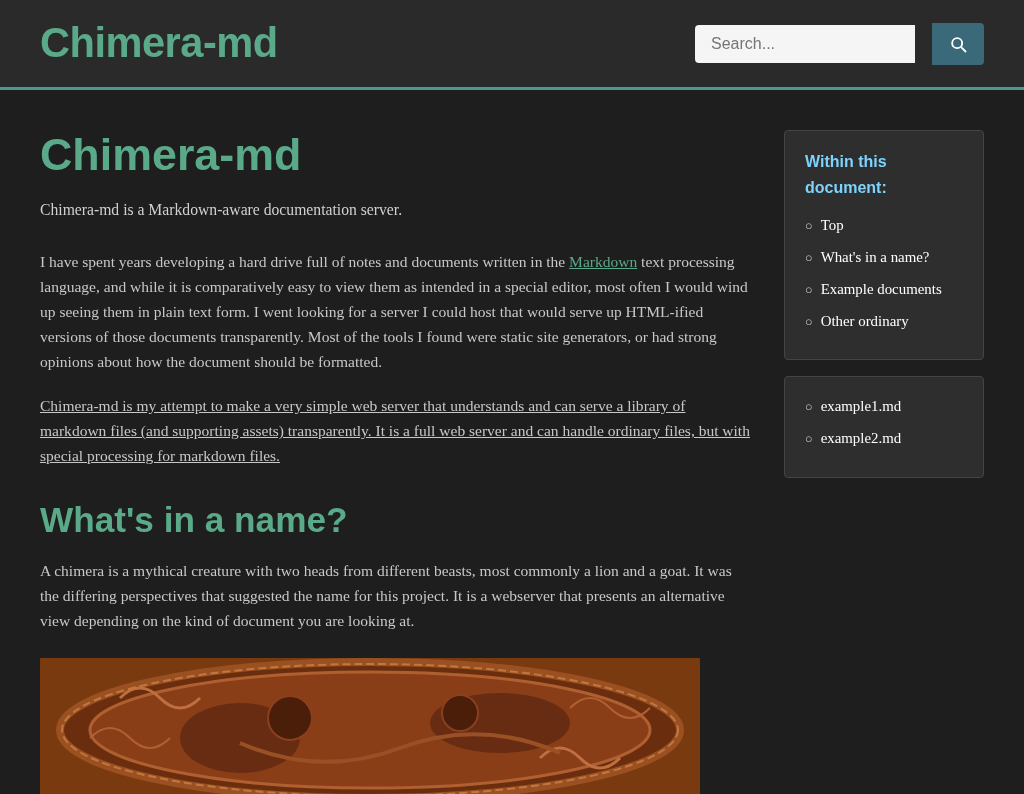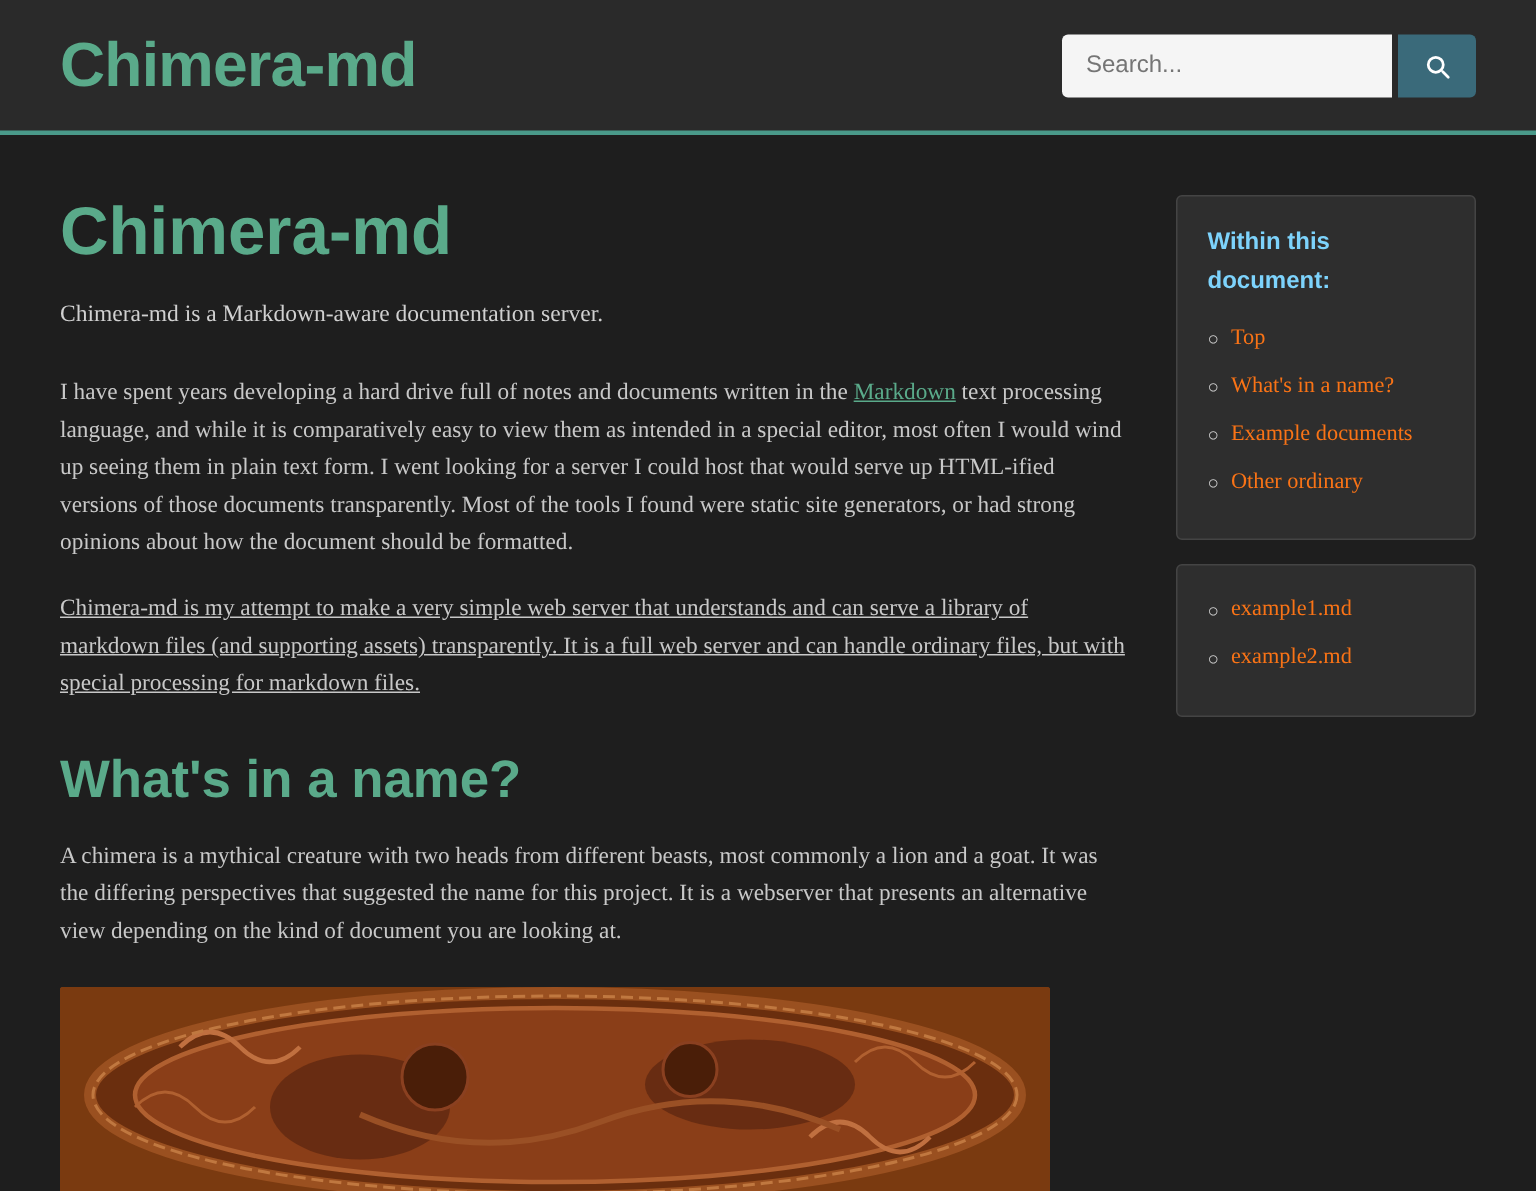--- a/index.html
+++ b/index.html
@@ -23,21 +23,22 @@
     }
     #header-title {
       color: #5aaa8a;
       font-size: 2.6em;
       font-weight: bold;
       font-family: Arial, sans-serif;
       letter-spacing: -0.5px;
     }
     #search-form {
       display: flex;
-      gap: 4px;
+      align-items: center;
+      gap: 17px;
     }
     #search-input {
       background: #f5f5f5;
       border: none;
       border-radius: 4px 0 0 4px;
       padding: 10px 16px;
       font-size: 1em;
       width: 220px;
       color: #333;
       outline: none;
@@ -164,21 +165,21 @@
       margin-bottom: 8px;
       font-size: 0.93em;
     }
     .sidebar-list li .bullet {
       color: #d0d0d0;
       flex-shrink: 0;
       margin-top: 2px;
       font-size: 0.85em;
     }
     .sidebar-list li a {
-      color: #f97316;
+      color: #ffffff;
       text-decoration: none;
       cursor: pointer;
     }
   </style>
 </head>
 <body>
 
 <header id="header">
   <span id="header-title">Chimera-md</span>
   <form id="search-form">

